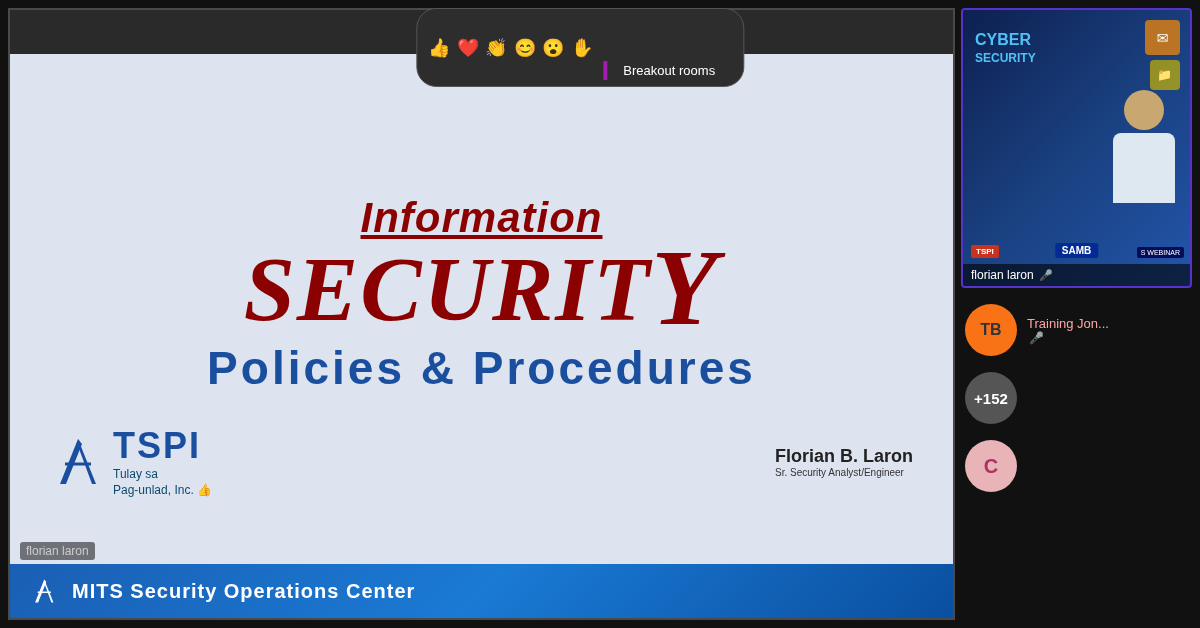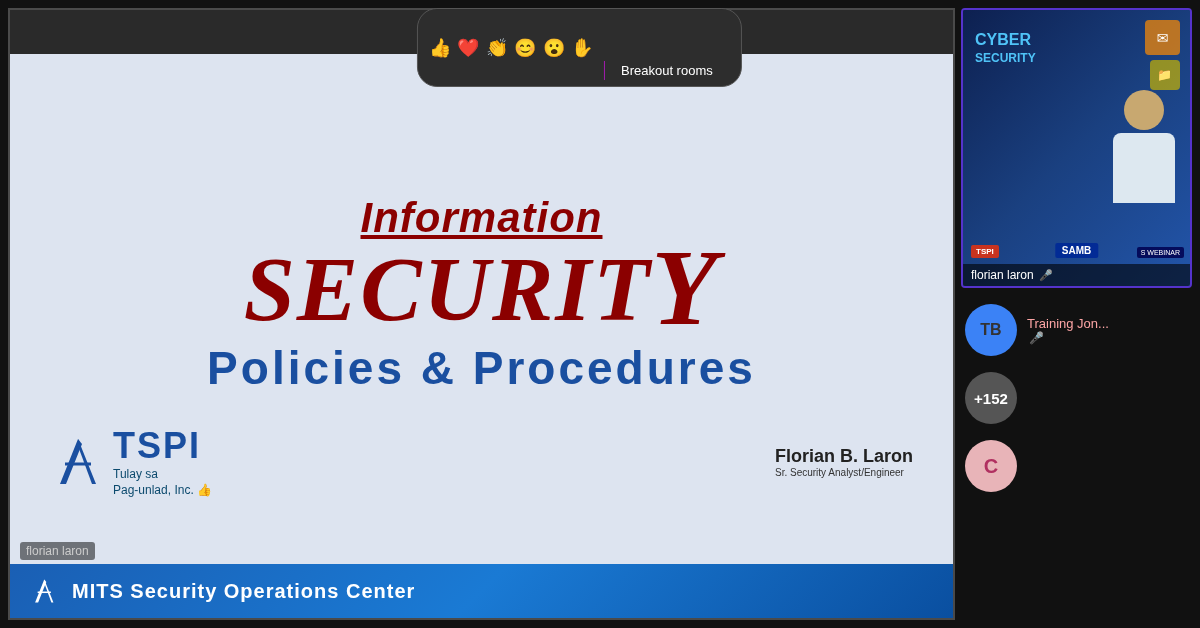--- a/index.html
+++ b/index.html
@@ -48,21 +48,21 @@
       font-size: 18px;
       cursor: pointer;
     }
     .breakout-btn {
       background: transparent;
       border: none;
       color: #fff;
       font-size: 13px;
       cursor: pointer;
       padding: 2px 16px;
-      border-left: 1px solid #a21caf;
+      border-left: 4px solid #a21caf;
       margin-left: 4px;
       margin-top: 46px;
     }
 
     
     .slide-content {
       width: 100%;
       height: calc(100% - 44px);
       margin-top: 44px;
       background: #dde4f0;
@@ -259,21 +259,21 @@
       display: flex;
       align-items: center;
       justify-content: center;
       font-size: 18px;
       font-weight: bold;
       color: #fff;
       flex-shrink: 0;
     }
 
     .avatar-tb {
-      background: #3b82f6;
+      background: #f97316;
       color: #333;
       font-size: 16px;
     }
 
     .avatar-plus {
       background: #555;
       color: #fff;
       font-size: 15px;
     }
 

